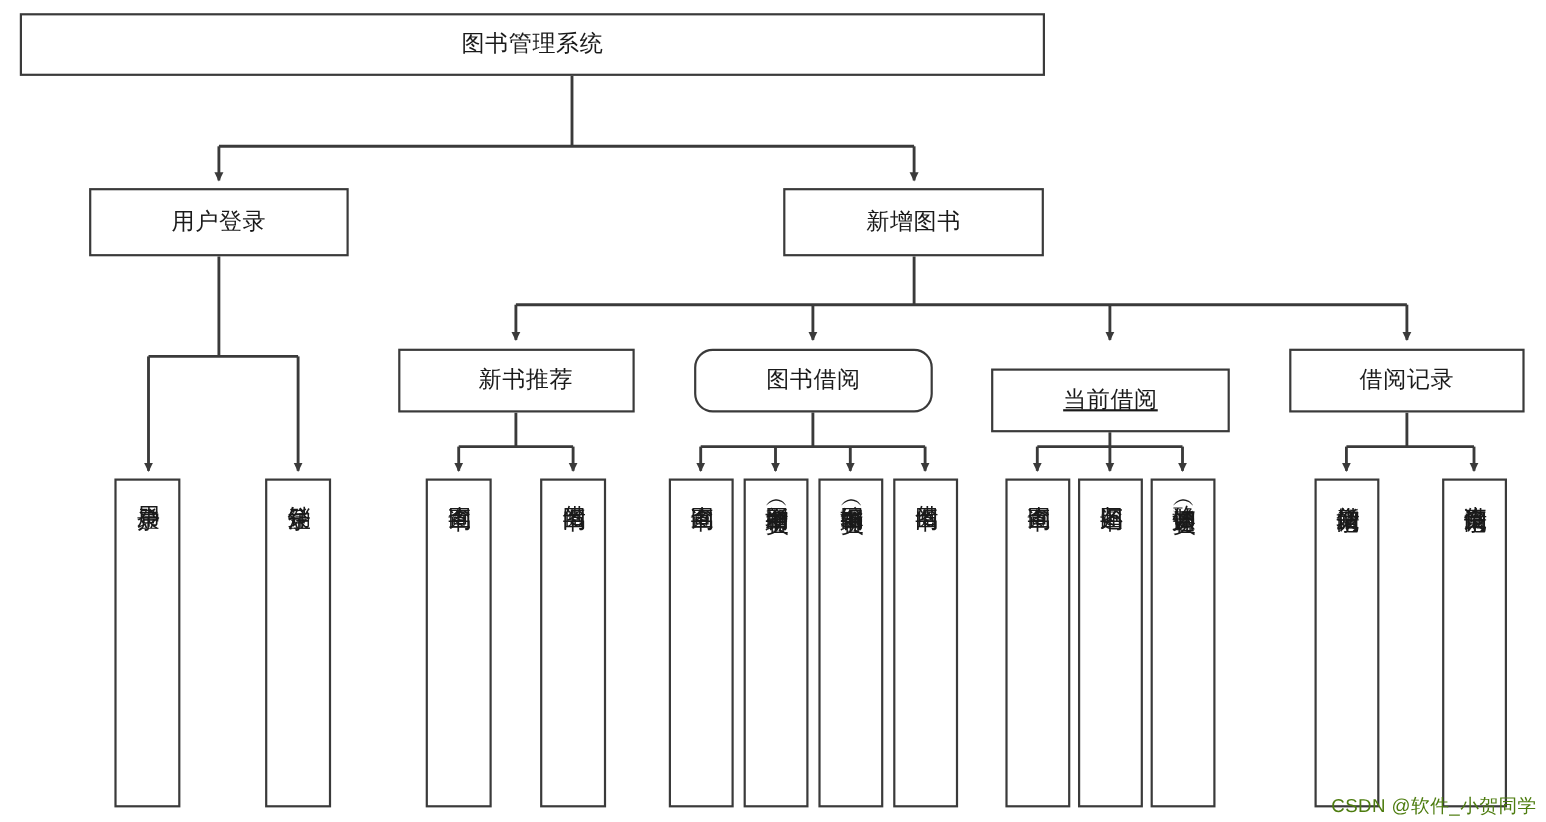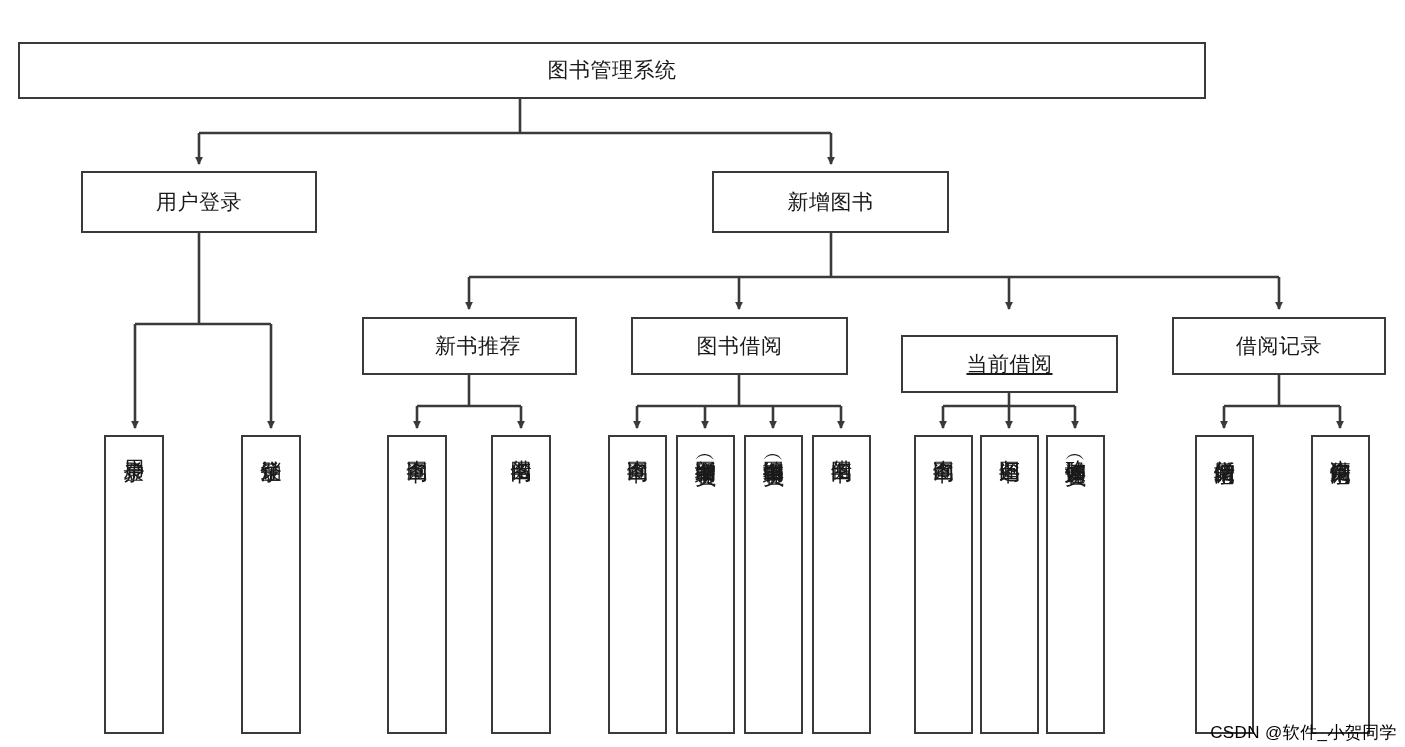--- a/index.html
+++ b/index.html
@@ -63,21 +63,21 @@
     max-height: 288px;
   }
   .node.vertical.tall .node-label {
     max-height: 292px;
   }
   .watermark {
     position: absolute;
     right: 8px;
     bottom: 3px;
     font-size: 17px;
-    color: #000000;
+    color: #4d7c0f;
     z-index: 6;
     letter-spacing: 0.4px;
     white-space: nowrap;
   }
 </style>
 </head>
 <body>
 
 <div id="diagram-root">
 
@@ -126,37 +126,37 @@
       <path d="M1009,406 L1009,428" marker-end="url(#arrow)"></path>
       <path d="M1075,406 L1075,428" marker-end="url(#arrow)"></path>
 
       <path d="M1279,375 L1279,406"></path>
       <path d="M1224,406 L1340,406"></path>
       <path d="M1224,406 L1224,428" marker-end="url(#arrow)"></path>
       <path d="M1340,406 L1340,428" marker-end="url(#arrow)"></path>
     </g>
   </svg>
 
-  <div class="node horizontal" style="left:18px; top:12px; width:1188px; height:57px;margin-top:30px;">
+  <div class="node horizontal" style="left:18px; top:12px; width:932px; height:57px;">
     <span class="node-label">图书管理系统</span>
   </div>
 
   <div class="node horizontal" style="left:81px; top:171px; width:236px; height:62px;">
     <span class="node-label">用户登录</span>
   </div>
 
   <div class="node horizontal" style="left:712px; top:171px; width:237px; height:62px;">
     <span class="node-label">新增图书</span>
   </div>
 
   <div class="node horizontal" style="left:362px; top:317px; width:215px; height:58px;padding-left:17px;">
     <span class="node-label">新书推荐</span>
   </div>
 
-  <div class="node horizontal" style="left:631px; top:317px; width:217px; height:58px;">
+  <div class="node horizontal" style="left:631px; top:317px; width:217px; height:58px;border-radius:17px;">
     <span class="node-label">图书借阅</span>
   </div>
 
   <div class="node horizontal" style="left:901px; top:335px; width:217px; height:58px;text-decoration:underline;">
     <span class="node-label">当前借阅</span>
   </div>
 
   <div class="node horizontal" style="left:1172px; top:317px; width:214px; height:58px;">
     <span class="node-label">借阅记录</span>
   </div>

